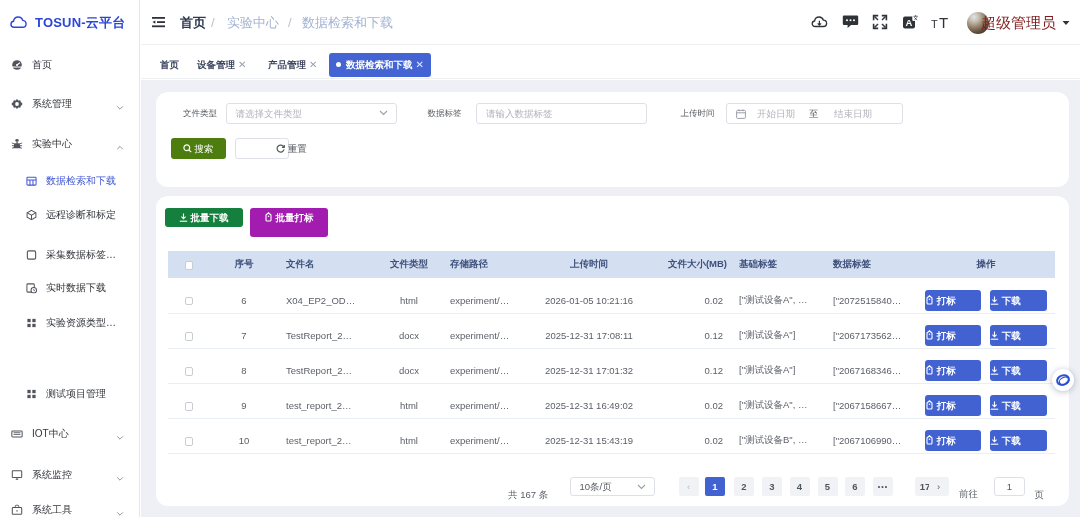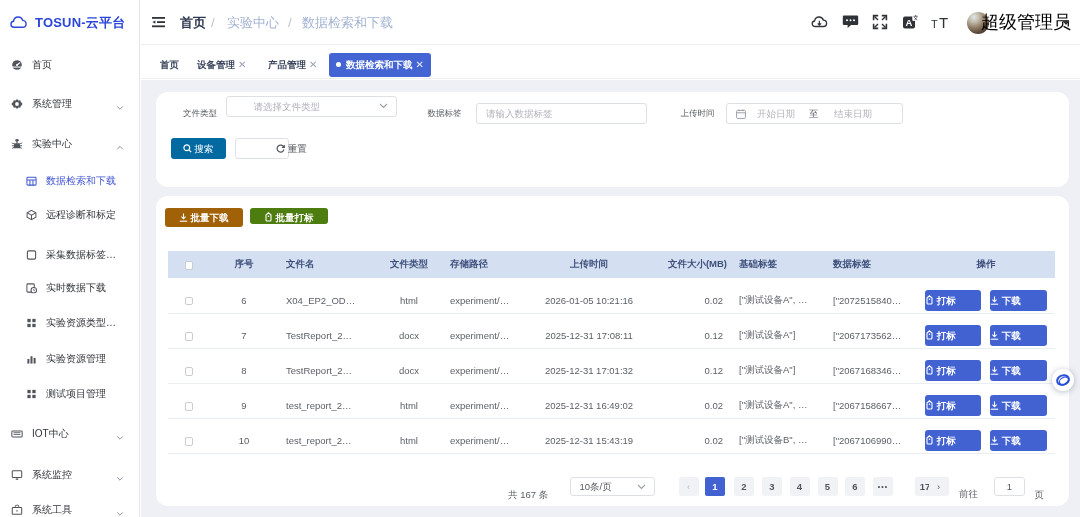--- a/index.html
+++ b/index.html
@@ -129,28 +129,20 @@
     <span class="tx">实时数据下载</span>
   </div>
   <div class="smi" style="top:312.5px;">
     <svg class="ic" viewBox="0 0 12 12">
         <rect x="1.5" y="1.5" width="3.6" height="3.6" fill="#50555c"></rect>
         <rect x="6.9" y="1.5" width="3.6" height="3.6" fill="#50555c"></rect>
         <rect x="1.5" y="6.9" width="3.6" height="3.6" fill="#50555c"></rect>
         <rect x="6.9" y="6.9" width="3.6" height="3.6" fill="#50555c"></rect>
       </svg>
     <span class="tx">实验资源类型…</span>
-  </div>
-  <div class="smi" style="top:348.5px;">
-    <svg class="ic" viewBox="0 0 12 12">
-        <rect x="1.5" y="6" width="2.2" height="5" fill="#50555c"></rect>
-        <rect x="4.9" y="3" width="2.2" height="8" fill="#50555c"></rect>
-        <rect x="8.3" y="4.8" width="2.2" height="6.2" fill="#50555c"></rect>
-      </svg>
-    <span class="tx">实验资源管理</span>
   </div>
   <div class="smi" style="top:383.5px;">
     <svg class="ic" viewBox="0 0 12 12">
         <rect x="1.5" y="1.5" width="3.6" height="3.6" fill="#50555c"></rect>
         <rect x="6.9" y="1.5" width="3.6" height="3.6" fill="#50555c"></rect>
         <rect x="1.5" y="6.9" width="3.6" height="3.6" fill="#50555c"></rect>
         <rect x="6.9" y="6.9" width="3.6" height="3.6" fill="#50555c"></rect>
       </svg>
     <span class="tx">测试项目管理</span>
   </div>
@@ -230,74 +222,74 @@
         <line x1="11.4" y1="2.3" x2="15.8" y2="2.3"></line>
         <line x1="13.6" y1="1" x2="13.6" y2="2.3"></line>
         <path d="M12.2 3.2 L15.2 6.2 M15 3.2 L12.4 6.2"></path>
       </g>
     </svg>
   <svg class="nico" style="left:790px; top:15px;" width="20" height="15" viewBox="0 0 20 15">
       <text x="0" y="13" font-size="11" fill="#2f3338" font-family="Liberation Sans">T</text>
       <text x="8" y="13" font-size="15" fill="#2f3338" font-family="Liberation Sans">T</text>
     </svg>
   <div class="nico" style="left:826px; top:12px; width:22px; height:22px; border-radius:50%; background:radial-gradient(circle at 7px 5px, #dfe5e9 0%, #c3bdae 22%, #96826a 45%, #5f4e3d 68%, #332b24 92%);"></div>
-  <span class="crumb" style="left:840px; font-size:18px; color:#000000;">超级管理员</span>
+  <span class="crumb" style="left:840px; font-size:15px; color:#7f1d1d;">超级管理员</span>
   <svg class="nico" style="left:921px; top:20px;" width="8" height="6" viewBox="0 0 8 6">
       <path d="M0.5 1 L4 5 L7.5 1 Z" fill="#2f3338"></path>
     </svg>
 </div>
 <div id="tabbar">
   <span class="tab" style="left:19px;">首页</span>
   <span class="tab" style="left:56px;">设备管理<span class="x">✕</span></span>
   <span class="tab" style="left:127px;">产品管理<span class="x">✕</span></span>
   <span class="tab on" style="left:188px;"><span class="dot"></span>数据检索和下载<span class="x">✕</span></span>
 </div>
 <div id="content">
   <div class="card" id="card1">
     <span class="flabel" style="left:27px; top:11px;">文件类型</span>
-    <div class="fbox" style="left:69.5px; top:4px; width:171px; padding-left:27px;">请选择文件类型
+    <div class="fbox" style="left:69.5px; top:11px; width:171px; padding-left:9px;">请选择文件类型
       <svg style="position:absolute; right:8px; top:6px;" width="9" height="6" viewBox="0 0 9 6">
           <path d="M1 1 L4.5 4.5 L8 1" fill="none" stroke="#9b9fa8" stroke-width="1.1"></path>
         </svg>
     </div>
     <span class="flabel" style="left:271.5px; top:11px;">数据标签</span>
     <div class="fbox" style="left:320px; top:11px; width:171px; padding-left:9px;">请输入数据标签</div>
     <span class="flabel" style="left:524.5px; top:11px;">上传时间</span>
     <div class="fbox" style="left:570px; top:11px; width:177px;">
       <svg style="position:absolute; left:9px; top:5px;" width="10" height="10" viewBox="0 0 10 10">
           <rect x="0.6" y="1.4" width="8.8" height="8" rx="1" fill="none" stroke="#9b9fa8" stroke-width="1"></rect>
           <line x1="0.6" y1="3.8" x2="9.4" y2="3.8" stroke="#9b9fa8" stroke-width="1"></line>
           <line x1="3" y1="0.4" x2="3" y2="2.2" stroke="#9b9fa8" stroke-width="1"></line>
           <line x1="7" y1="0.4" x2="7" y2="2.2" stroke="#9b9fa8" stroke-width="1"></line>
         </svg>
       <span style="position:absolute; left:30px;">开始日期</span>
       <span style="position:absolute; left:82px; color:#5c6066;">至</span>
       <span style="position:absolute; left:107px;">结束日期</span>
     </div>
-    <div class="btn" style="left:14.5px; top:46px; width:55px; height:21px; line-height:21px; background:#0369a1; color:#fff;">
+    <div class="btn" style="left:14.5px; top:46px; width:55px; height:21px; line-height:21px; background:#4d7c0f; color:#fff;">
       <svg style="vertical-align:-1px;" width="9" height="9" viewBox="0 0 9 9">
           <circle cx="3.8" cy="3.8" r="2.9" fill="none" stroke="#fff" stroke-width="1.2"></circle>
           <line x1="6" y1="6" x2="8.2" y2="8.2" stroke="#fff" stroke-width="1.2"></line>
         </svg>
       搜索</div>
     <div class="btn" style="left:79px; top:46px; width:54px; height:21px; line-height:19px; background:#fff; border:1px solid #dde0e6; color:#55595f;padding-left:40px;">
       <svg style="vertical-align:-1px;" width="9" height="9" viewBox="0 0 9 9">
           <path d="M7.8 3.2 A3.5 3.5 0 1 0 8 5.4" fill="none" stroke="#55595f" stroke-width="1.2"></path>
           <path d="M8.3 1 v2.4 h-2.4" fill="none" stroke="#55595f" stroke-width="1.2"></path>
         </svg>
       重置</div>
   </div>
   <div class="card" id="card2">
-    <div class="btn" style="left:9px; top:11.5px; width:77.5px; height:19px; line-height:19px; background:#a16207; color:#fff; font-weight:bold;">
+    <div class="btn" style="left:9px; top:11.5px; width:77.5px; height:19px; line-height:19px; background:#15803d; color:#fff; font-weight:bold;">
       <svg style="vertical-align:-1px;" width="9" height="9" viewBox="0 0 9 9">
           <path d="M4.5 0.5 V5.5 M2.4 3.6 L4.5 5.8 L6.6 3.6" fill="none" stroke="#fff" stroke-width="1.1"></path>
           <path d="M0.8 8.2 h7.4" stroke="#fff" stroke-width="1.1"></path>
         </svg>
       批量下载</div>
-    <div class="btn" style="left:94px; top:11.5px; width:77.5px; height:16px; line-height:19px; background:#4d7c0f; color:#fff; font-weight:bold;">
+    <div class="btn" style="left:94px; top:11.5px; width:77.5px; height:29px; line-height:19px; background:#a21caf; color:#fff; font-weight:bold;">
       <svg style="vertical-align:-1px;" width="9" height="10" viewBox="0 0 9 10">
           <path d="M2 3 L4.5 0.8 L7 3 V8 a1 1 0 0 1 -1 1 H3 a1 1 0 0 1 -1 -1 Z" fill="none" stroke="#fff" stroke-width="1.1"></path>
           <circle cx="4.5" cy="4.2" r="0.8" fill="#fff"></circle>
         </svg>
       批量打标</div>
     <div id="tbl">
       <table>
         <colgroup>
             <col style="width:42px">
             <col style="width:68px">

